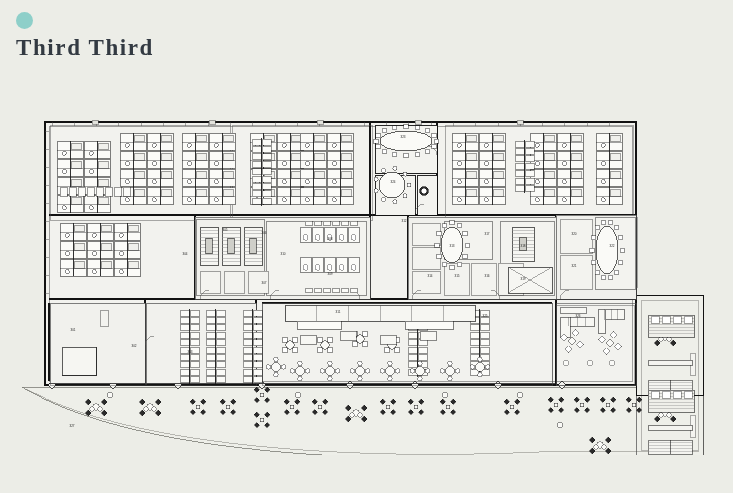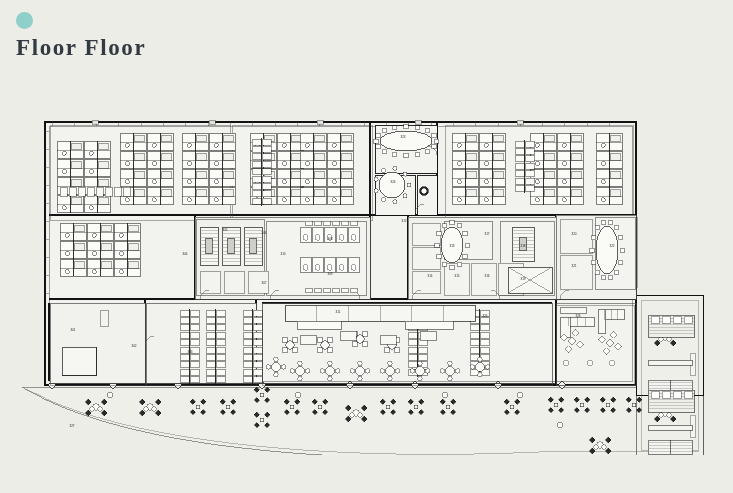--- a/index.html
+++ b/index.html
@@ -33,21 +33,21 @@
   svg{display:block;}
   .plan-bg{fill:#ecede7;}
 </style>
 </head>
 <body>
 
 <div id="page">
 
   <div class="header">
     <div class="dot"></div>
-    <div class="title">Floor Floor</div>
+    <div class="title">Third Third</div>
   </div>
 
   <div id="plan-wrap">
     <svg id="plan" width="733" height="360" viewBox="0 0 733 360" shape-rendering="crispEdges">
       <rect class="plan-bg" x="0" y="0" width="733" height="360"></rect>
       <g id="layer-terrace">
           <g>
             <path d="M22,292 C 120,352 330,372 560,360 L703,360 L703,200 L636,200 L636,292 Z" stroke="#7d7d77" stroke-width="0.8" fill="#eeefe9"></path>
             <path d="M26,294 C 124,348 332,368 560,356 L699,356" stroke="#7d7d77" stroke-width="0.5" fill="none"></path>
             <rect x="636" y="200" width="67" height="160" stroke="#4a4a4a" stroke-width="0.7" fill="none"></rect>

